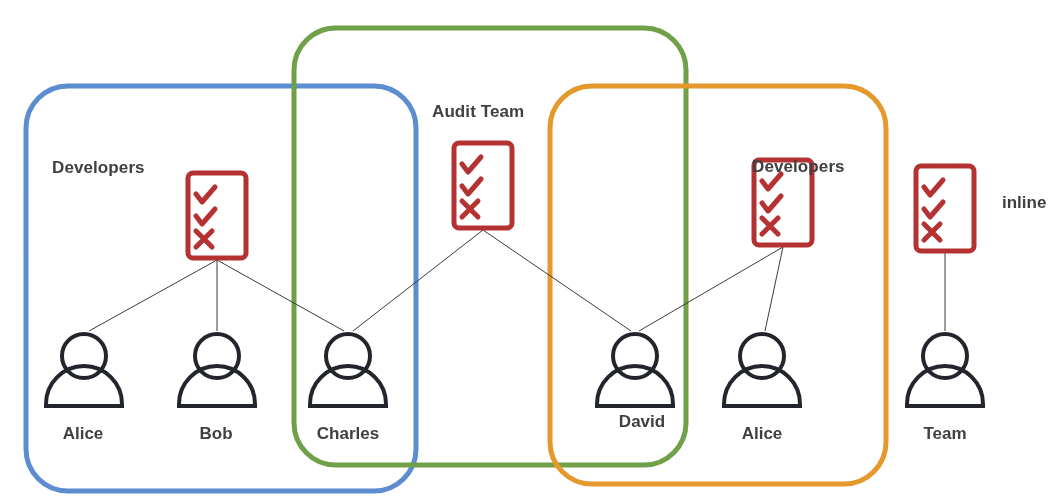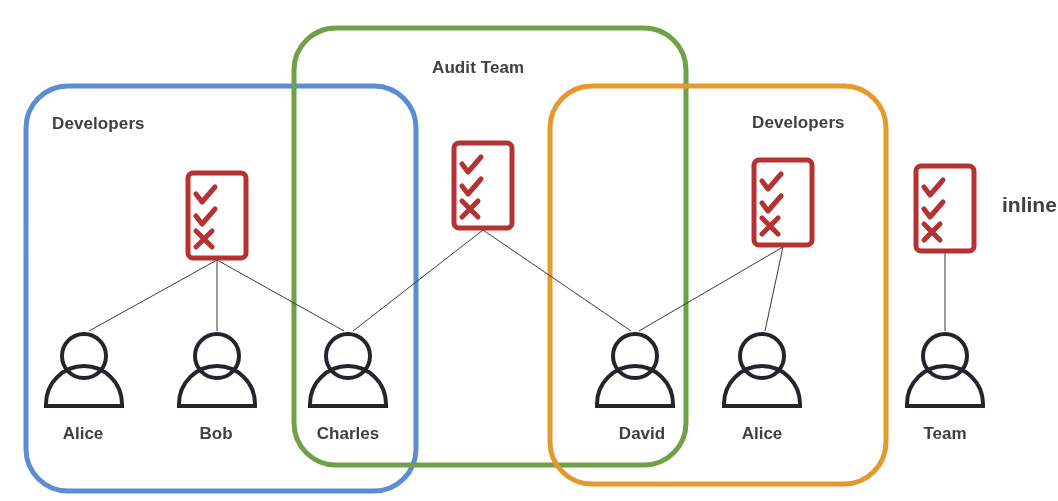--- a/index.html
+++ b/index.html
@@ -25,35 +25,36 @@
     height: 501px;
   }
   .group-label {
     position: absolute;
     font-family: "Liberation Sans", sans-serif;
     font-size: 17px;
     font-weight: bold;
     color: #404040;
     white-space: nowrap;
     letter-spacing: 0.1px;
+    margin-top: 44px;
   }
   .person-label {
     position: absolute;
     font-family: "Liberation Sans", sans-serif;
     font-size: 17px;
     font-weight: bold;
     color: #404040;
     white-space: nowrap;
     text-align: right;
     transform: translateX(-50%);
   }
   .inline-label {
     position: absolute;
     font-family: "Liberation Sans", sans-serif;
-    font-size: 21px;
+    font-size: 17px;
     font-weight: bold;
     color: #404040;
     white-space: nowrap;
   }
 </style>
 </head>
 <body>
 
 <div id="canvas">
 
@@ -136,19 +137,19 @@
     </g>
   </svg>
 
   <div class="group-label" style="left:52px; top:114px;">Developers</div>
   <div class="group-label" style="left:432px; top:58px;">Audit Team</div>
   <div class="group-label" style="left:752px; top:113px;">Developers</div>
 
   <div class="person-label" style="left:83px; top:424px;">Alice</div>
   <div class="person-label" style="left:216px; top:424px;">Bob</div>
   <div class="person-label" style="left:348px; top:424px;">Charles</div>
-  <div class="person-label" style="left:634px; top:424px;padding-left:16px;">David</div>
+  <div class="person-label" style="left:634px; top:412px;padding-left:16px;">David</div>
   <div class="person-label" style="left:762px; top:424px;">Alice</div>
   <div class="person-label" style="left:945px; top:424px;">Team</div>
 
   <div class="inline-label" style="left:1002px; top:193px;">inline</div>
 
 </div>
 
 </body></html>

